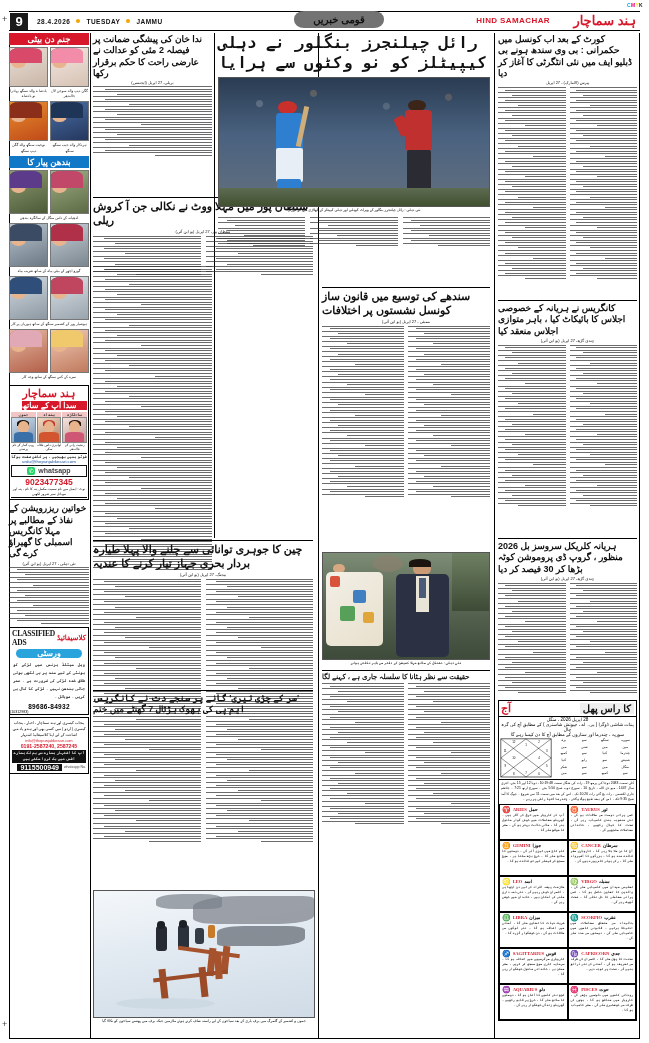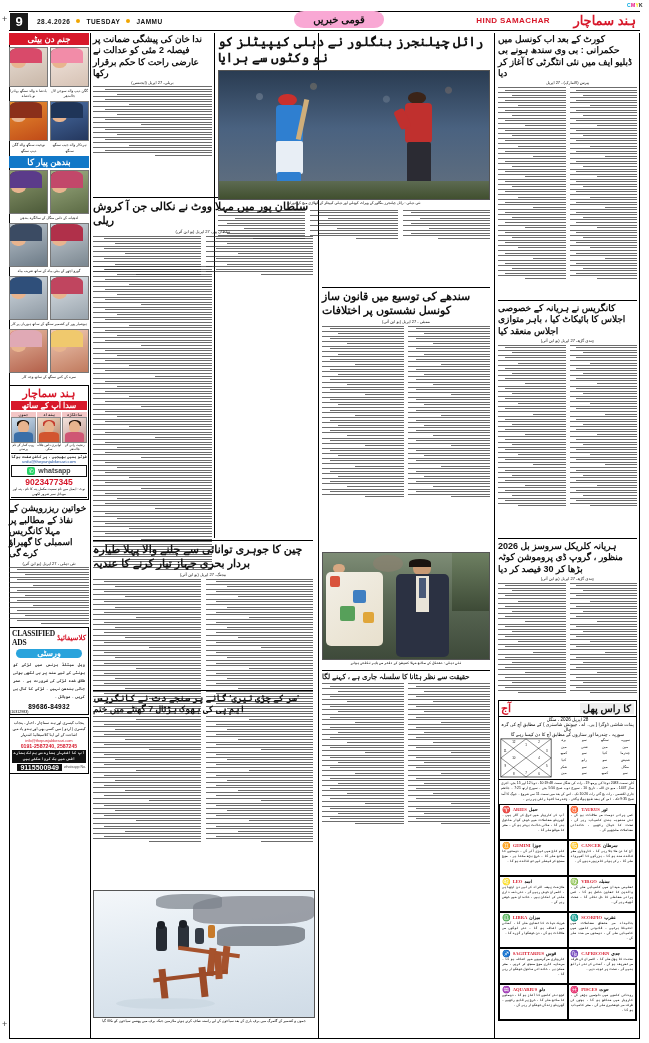--- a/index.html
+++ b/index.html
@@ -28,21 +28,21 @@
   .pagenum {
     width:18px; height:17px; background:#1a1a1a; color:#fff;
     font-size:13px; font-weight:bold; display:flex; align-items:center; justify-content:center;
     margin-left:1px;
   }
   .dateline { display:flex; align-items:center; gap:6px; margin-left:9px;
     font-size:6.5px; font-weight:bold; letter-spacing:.5px; color:#111; }
   .dot { width:4px;height:4px;border-radius:50%;background:#f0a500;display:inline-block; }
   .qaumi {
     position:absolute; left:285px; top:-1px; width:90px; height:17px;
-    background:#f9a8d4; border-radius:10px/8px;
+    background:#737373; border-radius:10px/8px;
     display:flex;align-items:center;justify-content:center;
     font-size:10px;font-weight:bold;color:#111; direction:rtl;
   }
   .hindsam { position:absolute; right:90px; top:4px; font-size:8px; font-weight:bold; color:#d7182a; letter-spacing:.4px; }
   .urdulogo { position:absolute; right:4px; top:1px; font-size:13px; font-weight:bold; color:#d7182a; direction:rtl; }
 
   
   .col { position:absolute; }
   .vrule { position:absolute; width:1px; background:#000; }
   .hrule { position:absolute; height:1px; background:#000; }
@@ -60,21 +60,21 @@
   .ph i { position:absolute; inset:0; display:block; }
   .cap { font-size:3.6px; line-height:1.45; text-align:center; direction:rtl; color:#111; padding:1px 0 2px; }
   .face { position:absolute; width:46%; height:52%; left:27%; top:14%;
           border-radius:50% 50% 45% 45%; background:#e8b48e; }
   .hair { position:absolute; width:52%; height:26%; left:24%; top:8%; border-radius:50% 50% 0 0; background:#2b1c14; }
   .body { position:absolute; width:86%; height:40%; left:7%; bottom:0; border-radius:30% 30% 0 0; }
 
   
   .sidelogo { border:1px solid #000; margin-top:2px; padding:1px; }
   .sidelogo .l1{font-size:11px;font-weight:bold;color:#d7182a;text-align:center;direction:rtl;}
-  .sidelogo .l2{background:#d7182a;color:#fff;font-size:8px;font-weight:bold;text-align:center;direction:rtl;margin-top:1px;}
+  .sidelogo .l2{background:#d7182a;color:#fff;font-size:8px;font-weight:bold;text-align:left;direction:rtl;margin-top:1px;margin-left:11px;}
   .minigrid{display:flex;gap:1px;margin-top:2px;}
   .minicell{flex:1;}
   .minihdr{font-size:4px;text-align:center;direction:rtl;background:#f3c6c6;}
   .miniimg{height:26px;border:.4px solid #888;background:linear-gradient(150deg,#d7ccc8,#a1887f);position:relative;overflow:hidden;}
   .minicap{font-size:3.2px;text-align:center;direction:rtl;line-height:1.3;}
   .mailline{font-size:4px;text-align:center;direction:rtl;border-top:.5px solid #000;margin-top:2px;}
   .mailaddr{font-size:4.4px;text-align:center;color:#1a4fa0;}
   .wa { display:flex;align-items:center;justify-content:center;gap:3px;border:1px solid #111;margin-top:1px;padding:1px 0; }
   .waicon{width:8px;height:8px;border-radius:2px;background:#25d366;display:flex;align-items:center;justify-content:center;color:#fff;font-size:6px;}
   .watext{font-size:7px;font-weight:bold;color:#444;}
@@ -99,21 +99,21 @@
   .adbox .wnum{background:#111;color:#fff;font-size:7px;font-weight:bold;padding:0 3px;}
 
   
   .hl { direction:rtl; text-align:left; font-weight:bold; color:#111; }
   .fakeline { height:1px; background:#333; opacity:.72; margin:0 0 1.55px; }
   .fakeline.s9 { width:90%; } .fakeline.s8{width:80%;} .fakeline.s7{width:70%;}
   .fakeline.s6{width:60%;} .fakeline.s5{width:48%;} .fakeline.s10{width:100%;}
   .lines { margin-top:1px; }
   .lines .fakeline { margin-left:auto; }
 
-  .hlbig { font-size:13px; line-height:1.25; }
+  .hlbig { font-size:16px; line-height:1.25;font-family:Liberation Mono, monospace; }
   .hlmid { font-size:11px; line-height:1.25; }
   .hlsm  { font-size:9px; line-height:1.25; }
 
   .byline { font-size:4px; direction:rtl; text-align:center; color:#111; margin:1px 0; }
 
   .photo { border:.6px solid #555; position:relative; overflow:hidden; }
   .photocap { font-size:3.6px; direction:rtl; text-align:center; line-height:1.5; padding:1px 1px 2px; }
   .thinline{ border-top:.6px solid #000; }
 
   

